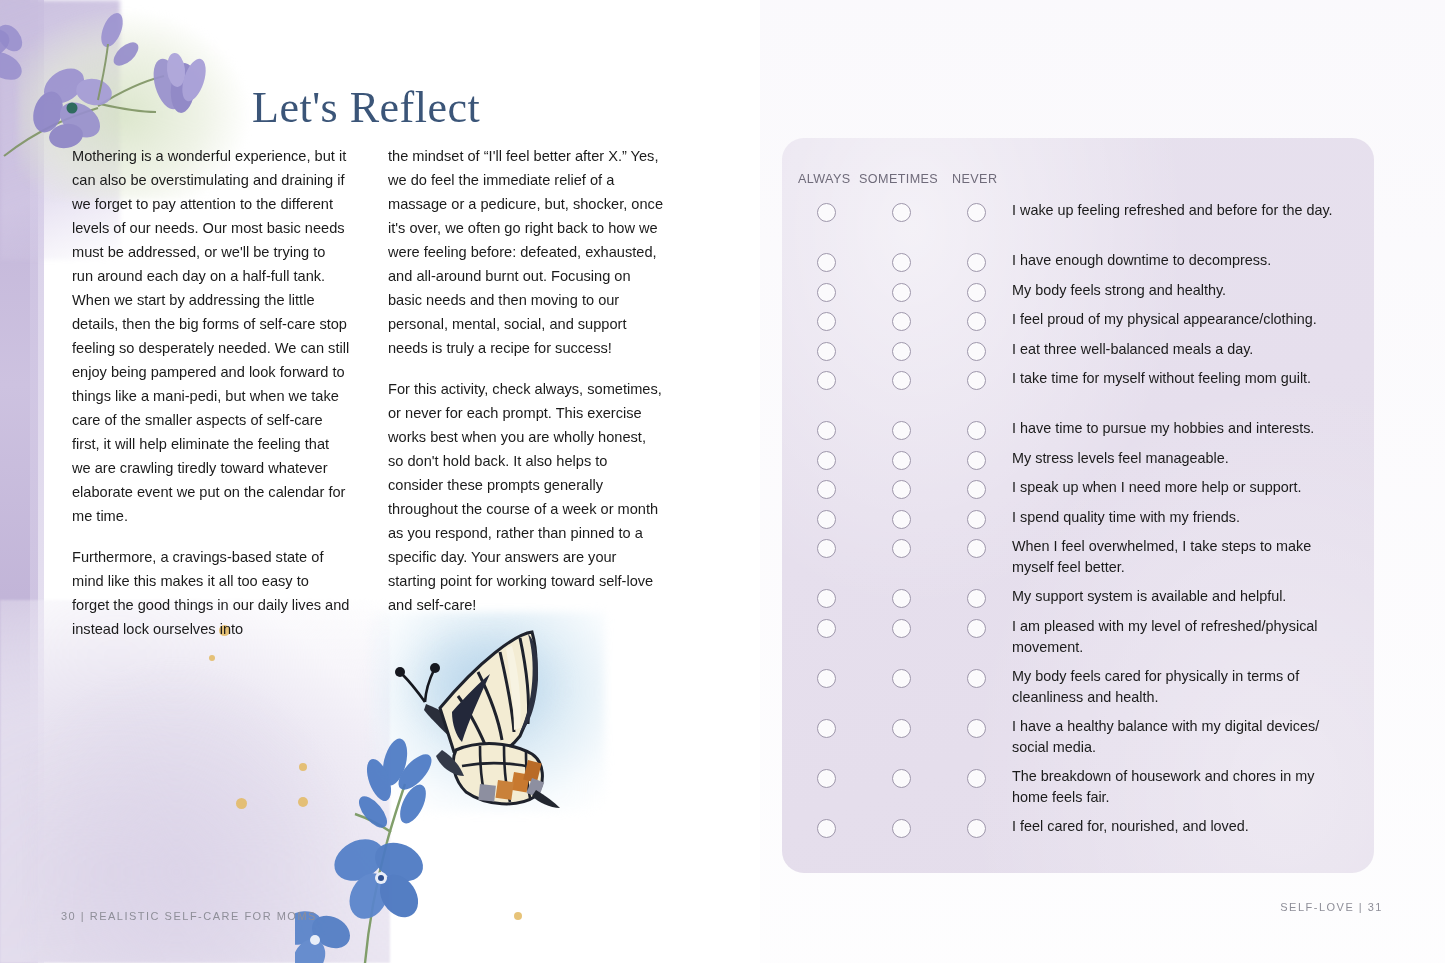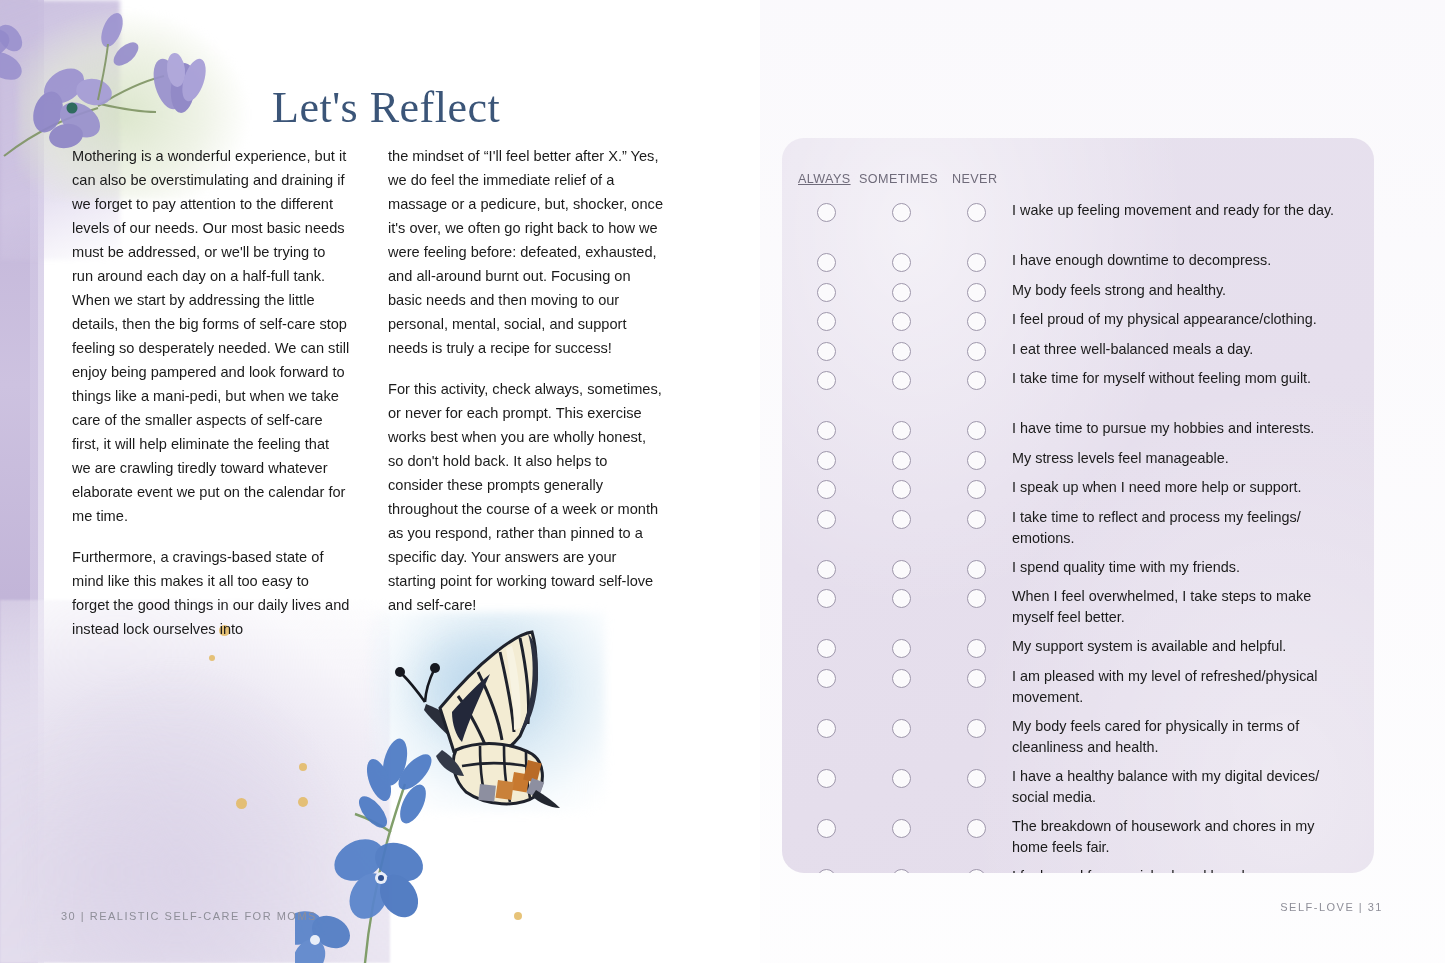--- a/index.html
+++ b/index.html
@@ -90,21 +90,20 @@
 
   
   .title {
     position: absolute;
     left: 252px; top: 82px;
     font-family: "Liberation Serif", serif;
     font-size: 44px;
     color: #3b5578;
     letter-spacing: .5px;
     white-space: nowrap;
-    margin-left: 20px;
   }
   .col {
     position: absolute;
     font-size: 14.6px;
     line-height: 24px;
     color: #1b1b1b;
     width: 278px;
   }
   .col p { margin: 0 0 17px 0; }
   .col-left  { left: 72px; top: 144px; }
@@ -132,21 +131,21 @@
     overflow: hidden;
   }
   .panel-hdr {
     position: absolute;
     top: 34px;
     font-size: 12.6px;
     letter-spacing: .4px;
     color: #6f6b7a;
     white-space: nowrap;
   }
-  .hdr-always    { left: 16px; text-decoration: underline; }
+  .hdr-always    { left: 16px; }
   .hdr-sometimes { left: 77px; }
   .hdr-never     { left: 170px; }
 
   .rows {
     position: absolute;
     left: 0; top: 62px;
     width: 592px;
   }
   .row {
     position: relative;
@@ -341,21 +340,21 @@
         <div class="row two-line">
           <div class="circ-wrap c-always">
             <div class="circ"></div>
           </div>
           <div class="circ-wrap c-sometimes">
             <div class="circ"></div>
           </div>
           <div class="circ-wrap c-never">
             <div class="circ"></div>
           </div>
-          <div class="row-label">I wake up feeling movement and ready for the day.</div>
+          <div class="row-label">I wake up feeling refreshed and before for the day.</div>
         </div>
         <div class="row">
           <div class="circ-wrap c-always">
             <div class="circ"></div>
           </div>
           <div class="circ-wrap c-sometimes">
             <div class="circ"></div>
           </div>
           <div class="circ-wrap c-never">
             <div class="circ"></div>
@@ -438,32 +437,20 @@
           <div class="circ-wrap c-always">
             <div class="circ"></div>
           </div>
           <div class="circ-wrap c-sometimes">
             <div class="circ"></div>
           </div>
           <div class="circ-wrap c-never">
             <div class="circ"></div>
           </div>
           <div class="row-label">I speak up when I need more help or support.</div>
-        </div>
-        <div class="row two-line">
-          <div class="circ-wrap c-always">
-            <div class="circ"></div>
-          </div>
-          <div class="circ-wrap c-sometimes">
-            <div class="circ"></div>
-          </div>
-          <div class="circ-wrap c-never">
-            <div class="circ"></div>
-          </div>
-          <div class="row-label">I take time to reflect and process my feelings/ emotions.</div>
         </div>
         <div class="row">
           <div class="circ-wrap c-always">
             <div class="circ"></div>
           </div>
           <div class="circ-wrap c-sometimes">
             <div class="circ"></div>
           </div>
           <div class="circ-wrap c-never">
             <div class="circ"></div>

